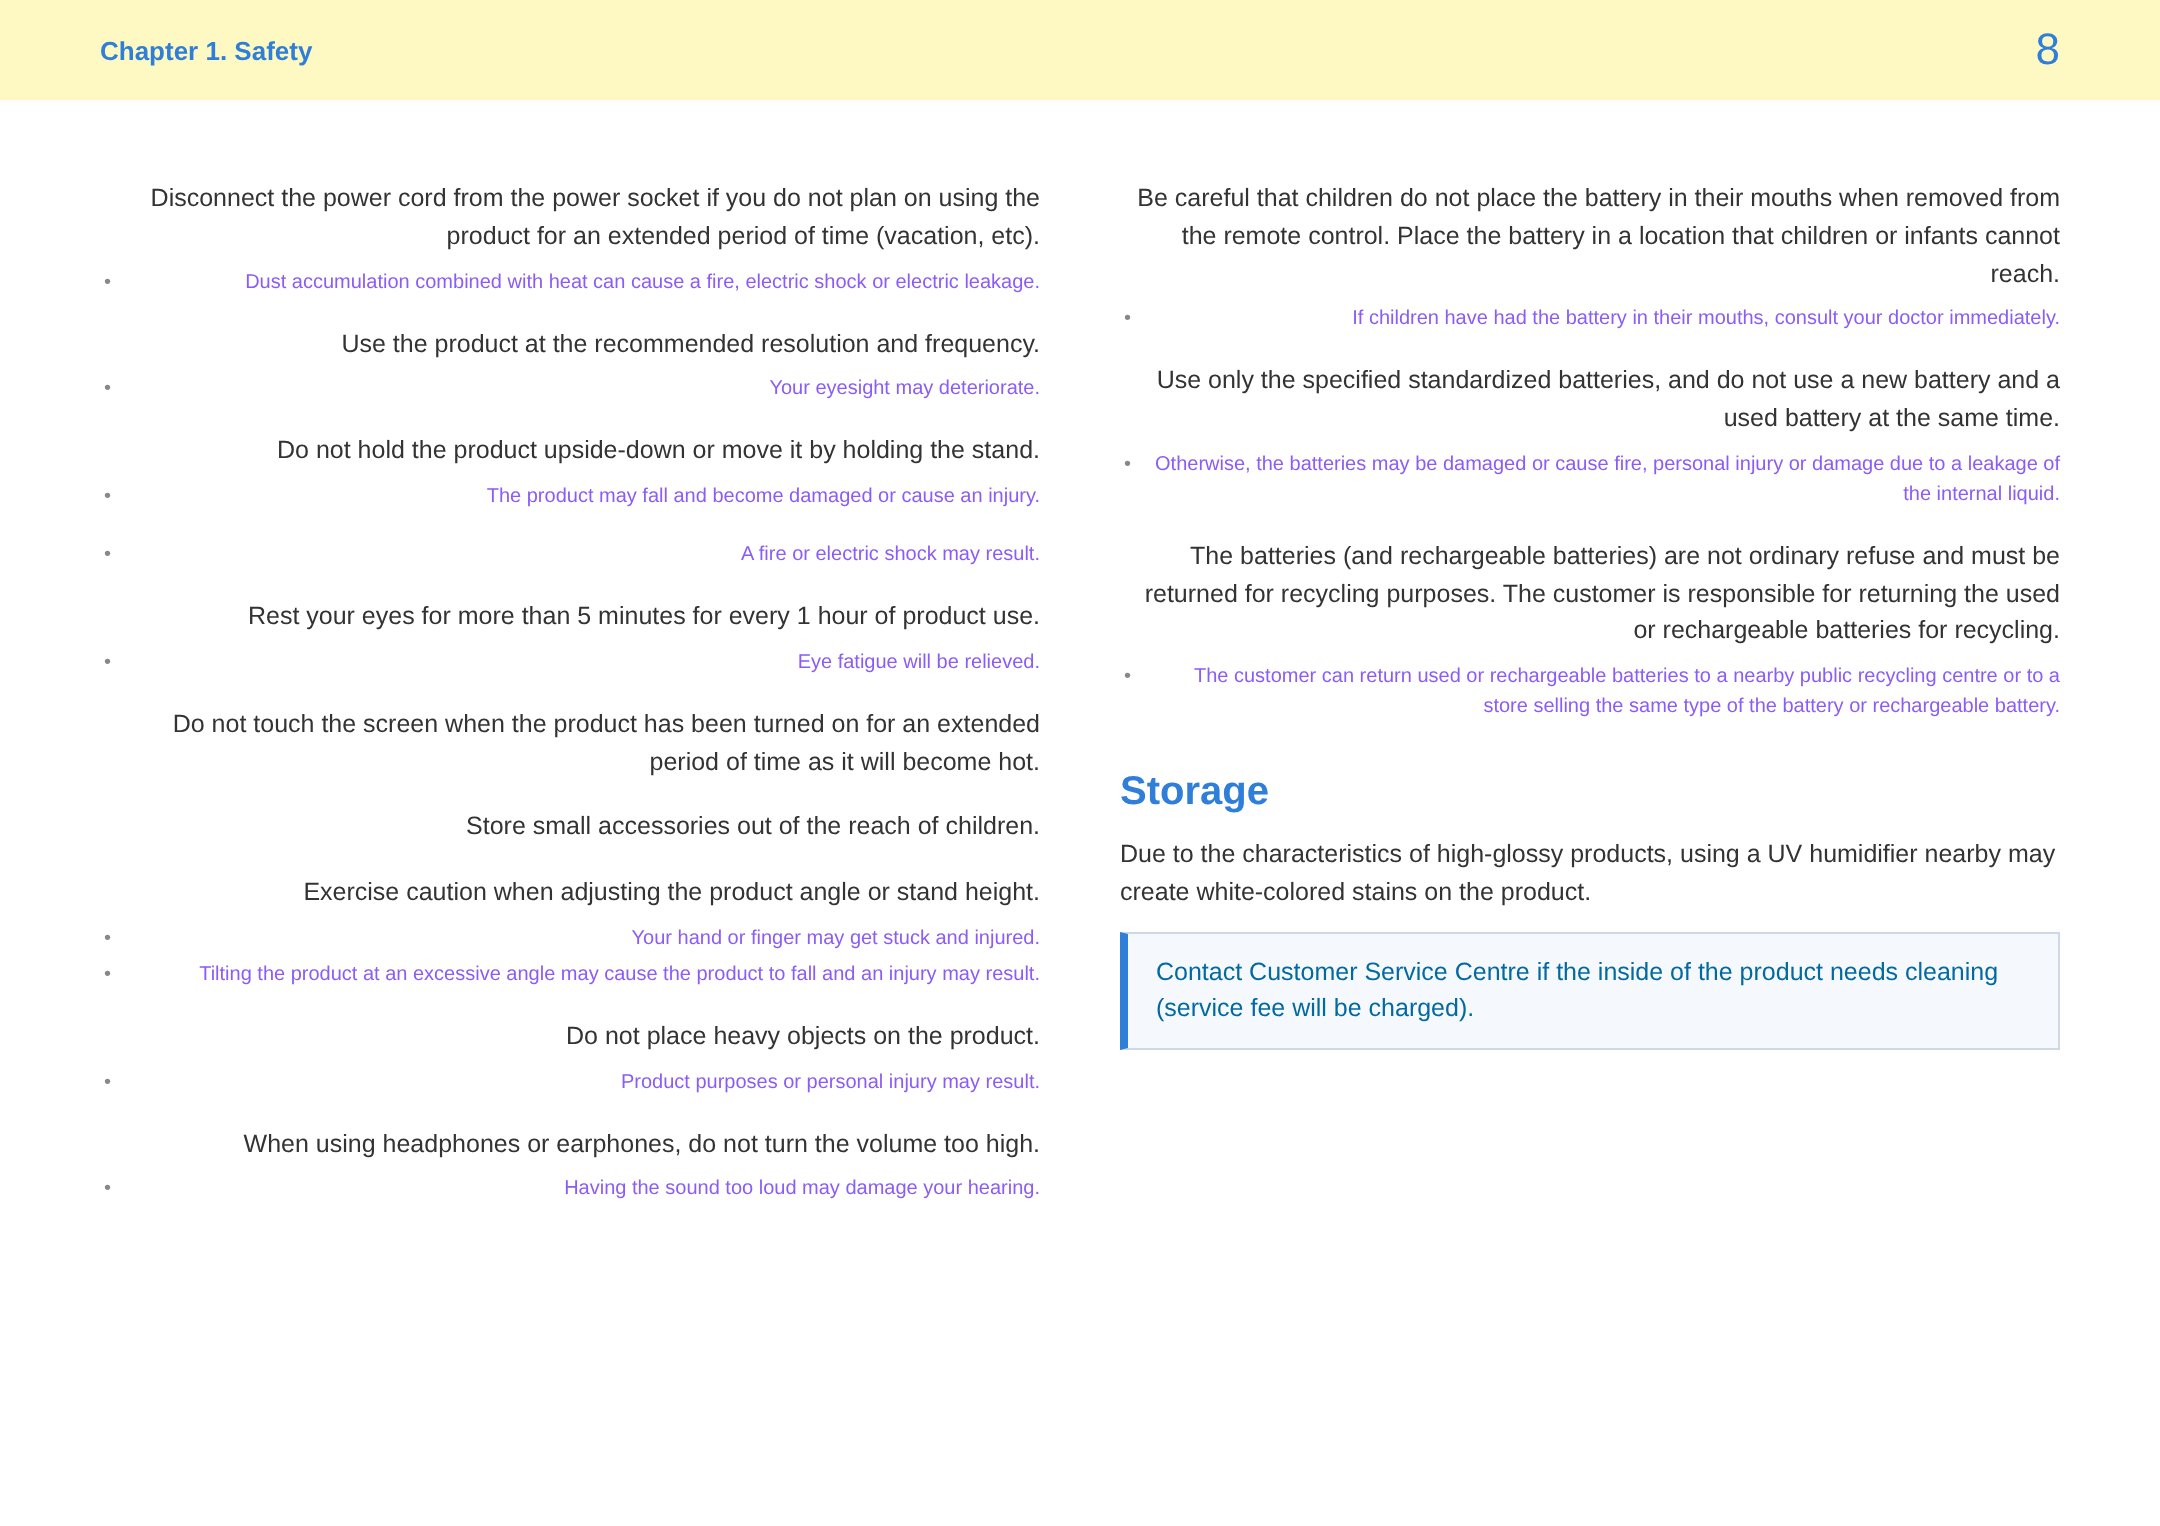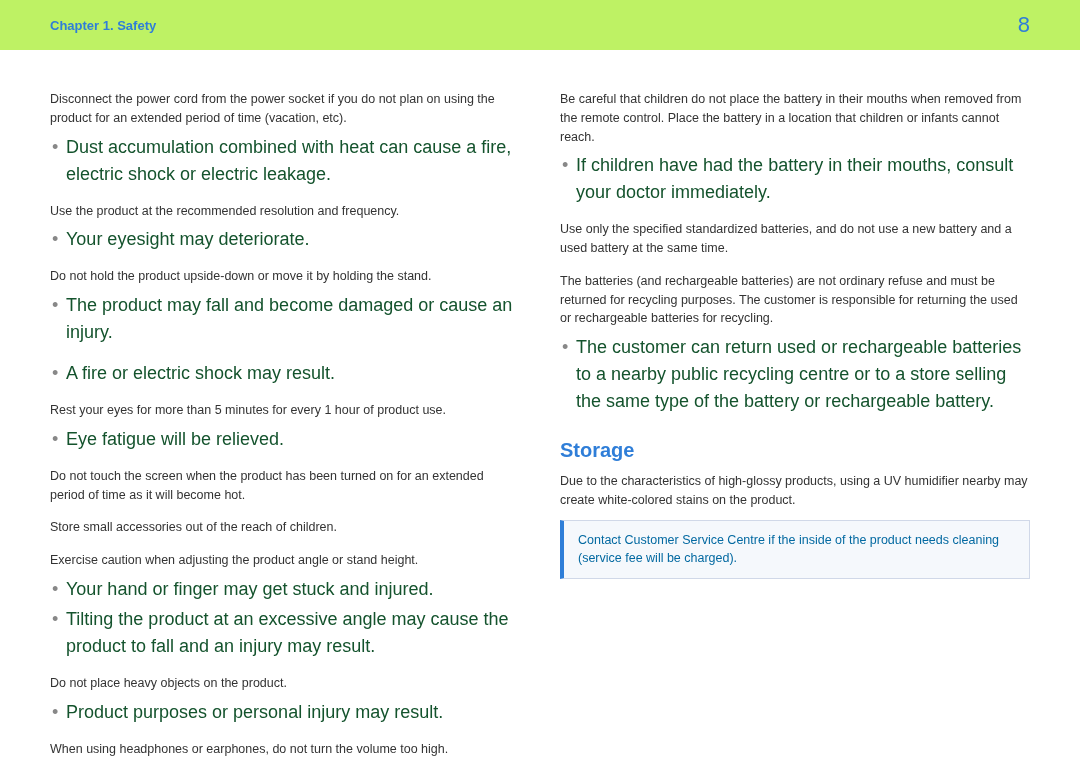--- a/index.html
+++ b/index.html
@@ -8,21 +8,21 @@
       box-sizing: border-box;
     }
     body {
       font-family: -apple-system, BlinkMacSystemFont, "Segoe UI", Arial, sans-serif;
       width: 1080px;
       height: 763px;
       background: #ffffff;
       color: #333;
     }
     .header {
-      background: #bef264;
+      background: #fef9c3;
       padding: 12px 50px;
       display: flex;
       justify-content: space-between;
       align-items: center;
     }
     .chapter-title {
       color: #2f7ed8;
       font-size: 13px;
       font-weight: 600;
     }
@@ -35,36 +35,37 @@
       display: flex;
       padding: 40px 50px 20px 50px;
       gap: 40px;
     }
     .column {
       flex: 1;
       min-width: 0;
     }
     .section {
       margin-bottom: 14px;
+      text-align: right;
     }
     .main-text {
       color: #333;
       font-size: 12.5px;
       line-height: 1.5;
       margin-bottom: 6px;
     }
     ul {
       list-style: none;
       padding-left: 16px;
       margin-bottom: 10px;
     }
     ul li {
       position: relative;
-      color: #14532d;
-      font-size: 18px;
+      color: #8b5cf6;
+      font-size: 10px;
       line-height: 1.5;
       margin-bottom: 3px;
     }
     ul li::before {
       content: "•";
       position: absolute;
       left: -14px;
       color: #888;
     }
     .storage-heading {
@@ -171,20 +172,23 @@
     <div class="section">
       <p class="main-text">Be careful that children do not place the battery in their mouths when removed from the remote control. Place the battery in a location that children or infants cannot reach.</p>
       <ul>
           <li>If children have had the battery in their mouths, consult your doctor immediately.</li>
         </ul>
     </div>
 
 
     <div class="section">
       <p class="main-text">Use only the specified standardized batteries, and do not use a new battery and a used battery at the same time.</p>
+      <ul>
+          <li>Otherwise, the batteries may be damaged or cause fire, personal injury or damage due to a leakage of the internal liquid.</li>
+        </ul>
     </div>
 
     <div class="section">
       <p class="main-text">The batteries (and rechargeable batteries) are not ordinary refuse and must be returned for recycling purposes. The customer is responsible for returning the used or rechargeable batteries for recycling.</p>
       <ul>
           <li>The customer can return used or rechargeable batteries to a nearby public recycling centre or to a store selling the same type of the battery or rechargeable battery.</li>
         </ul>
     </div>
 
     <h2 class="storage-heading">Storage</h2>

